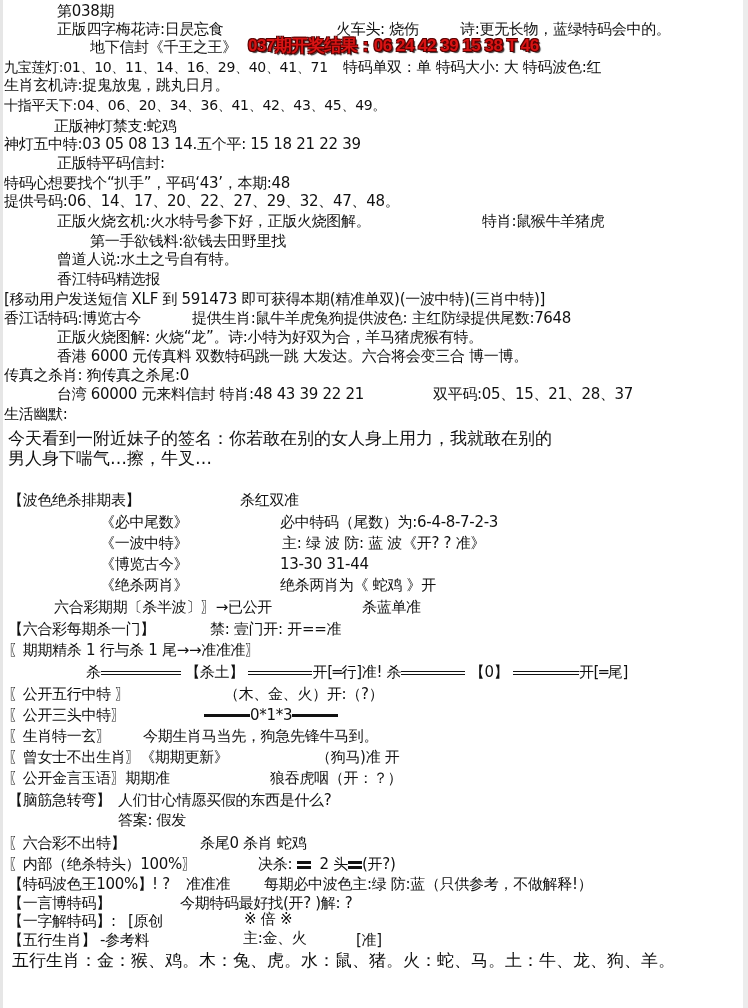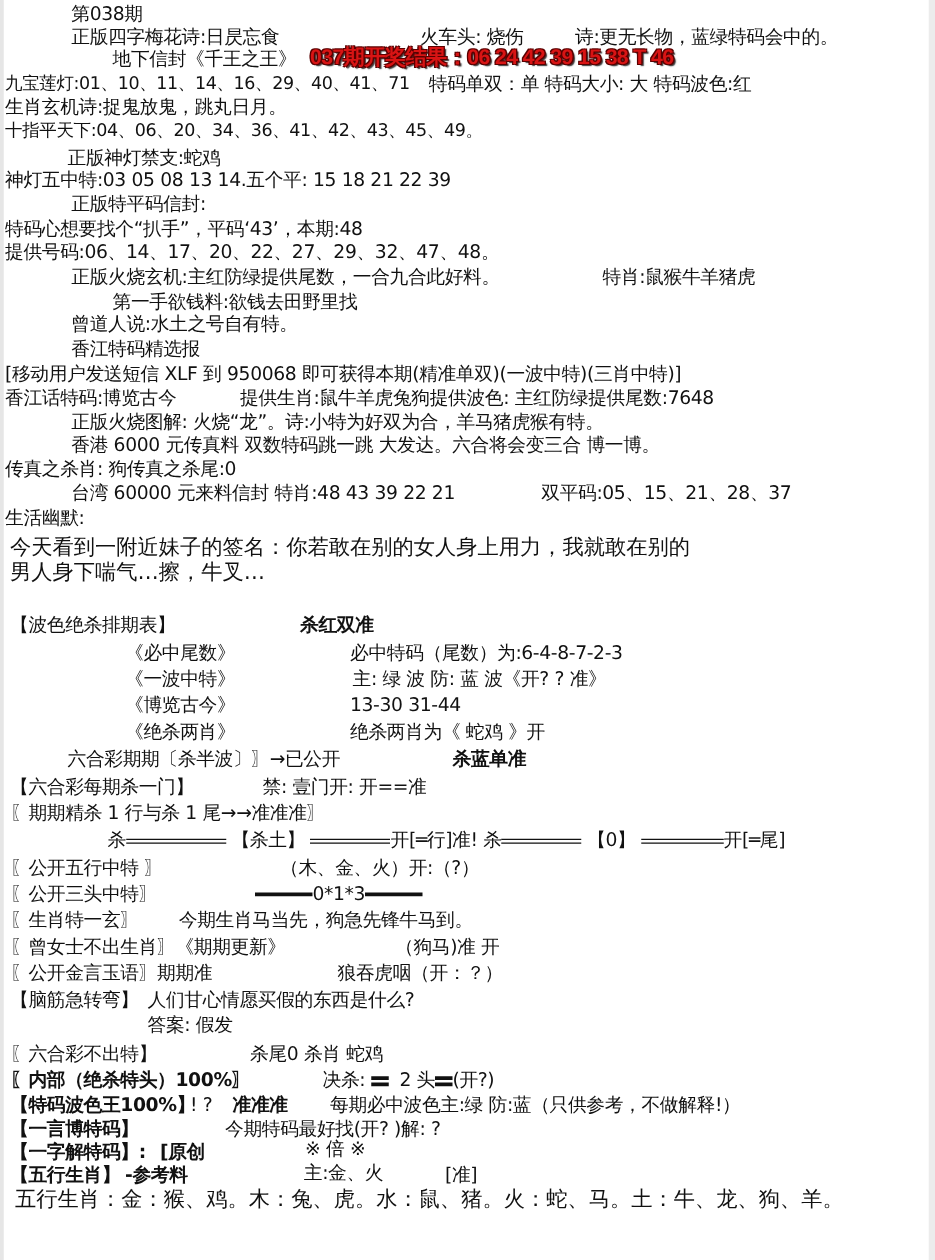--- a/index.html
+++ b/index.html
@@ -8,21 +8,21 @@
     background: #ffffff;
     font-family: "DejaVu Sans", "Liberation Sans", sans-serif;
     color: #111;
     position: relative;
   }
   .edge-left { position: absolute; left: 0; top: 0; width: 3px; height: 1008px; background: #e6e6e6; }
   .edge-right { position: absolute; right: 0; top: 0; width: 5px; height: 1008px; background: #ececec; }
   .ln { position: absolute; white-space: nowrap; font-size: 15px; line-height: 18px; letter-spacing: -0.3px; }
   .sm { font-size: 14px; }
   .big { font-size: 17px; line-height: 22px; letter-spacing: 0px; }
-  .b { font-weight: bold; }
+  .b { font-weight: normal; }
   .banner {
     position: absolute; left: 248px; top: 36px;
     font-family: "Liberation Sans", sans-serif;
     font-weight: bold; font-size: 17px; line-height: 20px; letter-spacing: -0.5px;
     color: #d81414;
     text-shadow: 1px 1px 0 #5a0000, -1px -1px 0 #5a0000, 1px -1px 0 #5a0000, -1px 1px 0 #5a0000, 2px 2px 1px #333;
     white-space: nowrap;
   }
   .blk { display: inline-block; background: #111; height: 3px; vertical-align: middle; }
   .bars { display: inline-flex; flex-direction: column; gap: 2px; vertical-align: middle; }
@@ -45,26 +45,26 @@
 
 <div class="ln sm" style="left:4px;top:58px">九宝莲灯:01、10、11、14、16、29、40、41、71</div>
 <div class="ln" style="left:343px;top:58px">特码单双：单  特码大小: 大  特码波色:红</div>
 <div class="ln" style="left:4px;top:76px">生肖玄机诗:捉鬼放鬼，跳丸日月。</div>
 <div class="ln sm" style="left:4px;top:96px">十指平天下:04、06、20、34、36、41、42、43、45、49。</div>
 <div class="ln" style="left:54px;top:117px">正版神灯禁支:蛇鸡</div>
 <div class="ln" style="left:4px;top:135px">神灯五中特:03 05 08 13 14.五个平: 15 18 21 22 39</div>
 <div class="ln" style="left:57px;top:154px">正版特平码信封:</div>
 <div class="ln" style="left:4px;top:174px">特码心想要找个“扒手”，平码‘43’，本期:48</div>
 <div class="ln" style="left:4px;top:192px">提供号码:06、14、17、20、22、27、29、32、47、48。</div>
-<div class="ln" style="left:57px;top:212px">正版火烧玄机:主红防绿提供尾数，一合九合此好料。</div>
+<div class="ln" style="left:57px;top:212px">正版火烧玄机:火水特号参下好，正版火烧图解。</div>
 <div class="ln" style="left:482px;top:212px">特肖:鼠猴牛羊猪虎</div>
 <div class="ln" style="left:90px;top:232px">第一手欲钱料:欲钱去田野里找</div>
 <div class="ln" style="left:57px;top:250px">曾道人说:水土之号自有特。</div>
 <div class="ln" style="left:57px;top:270px">香江特码精选报</div>
-<div class="ln" style="left:4px;top:290px">[移动用户发送短信 XLF 到 950068 即可获得本期(精准单双)(一波中特)(三肖中特)]</div>
+<div class="ln" style="left:4px;top:290px">[移动用户发送短信 XLF 到 591473 即可获得本期(精准单双)(一波中特)(三肖中特)]</div>
 <div class="ln" style="left:4px;top:309px">香江话特码:博览古今</div>
 <div class="ln" style="left:192px;top:309px">提供生肖:鼠牛羊虎兔狗提供波色: 主红防绿提供尾数:7648</div>
 <div class="ln" style="left:57px;top:328px">正版火烧图解: 火烧“龙”。诗:小特为好双为合，羊马猪虎猴有特。</div>
 <div class="ln" style="left:57px;top:347px">香港 6000 元传真料 双数特码跳一跳   大发达。六合将会变三合    博一博。</div>
 <div class="ln" style="left:4px;top:366px">传真之杀肖: 狗传真之杀尾:0</div>
 <div class="ln" style="left:57px;top:385px">台湾 60000 元来料信封 特肖:48  43  39  22  21</div>
 <div class="ln" style="left:433px;top:385px">双平码:05、15、21、28、37</div>
 <div class="ln" style="left:4px;top:405px">生活幽默:</div>
 <div class="ln big" style="left:8px;top:427px">今天看到一附近妹子的签名：你若敢在别的女人身上用力，我就敢在别的</div>
 <div class="ln big" style="left:8px;top:447px">男人身下喘气…擦，牛叉…</div>

